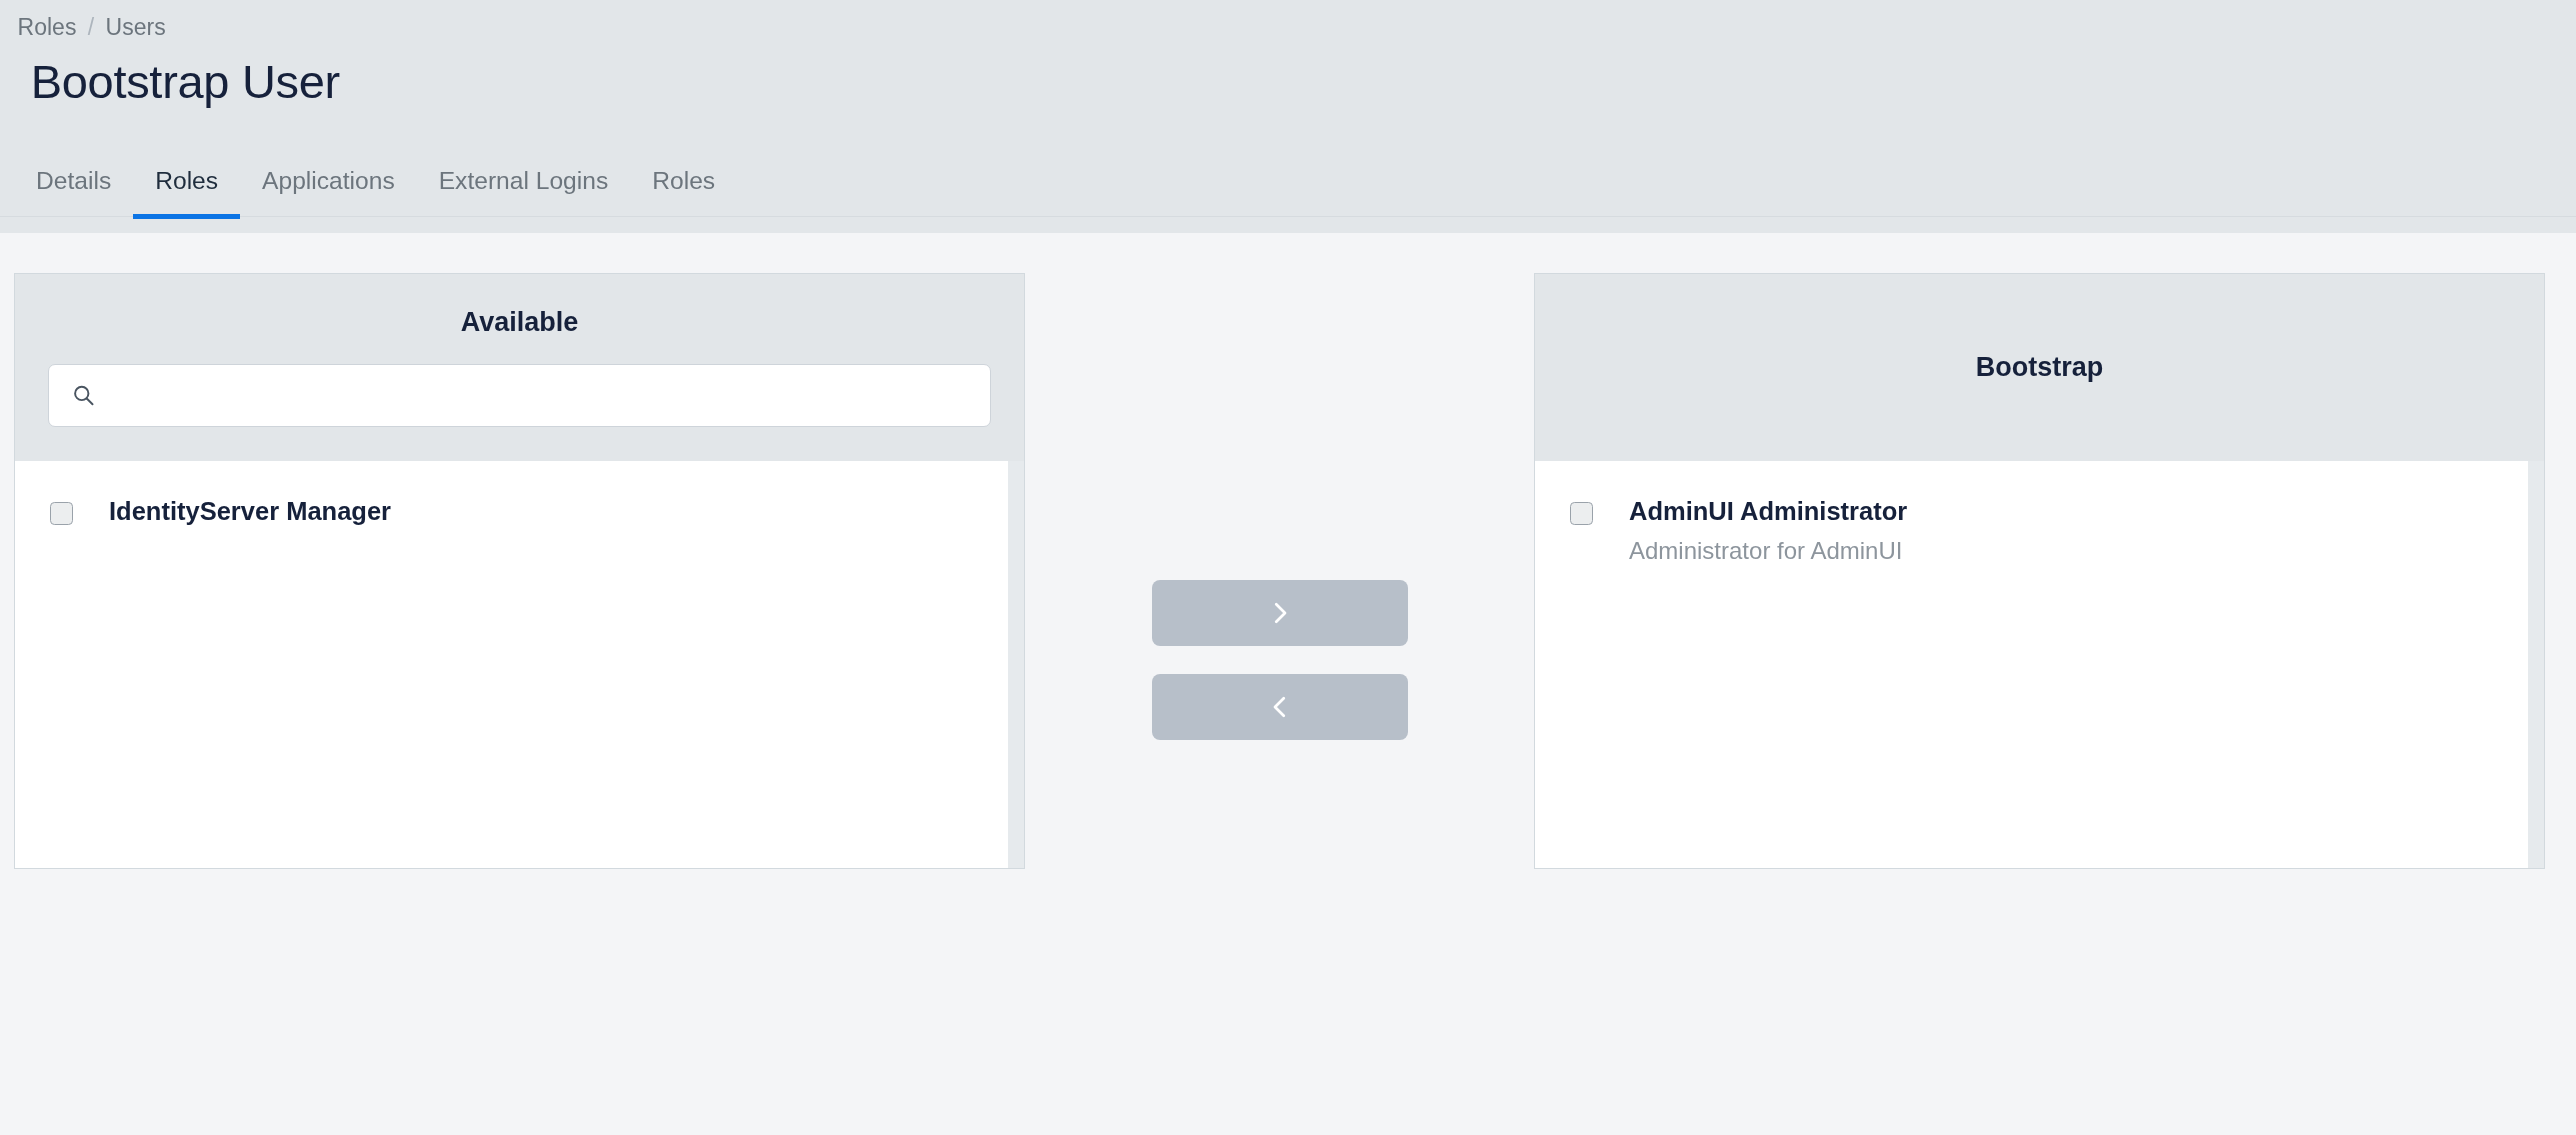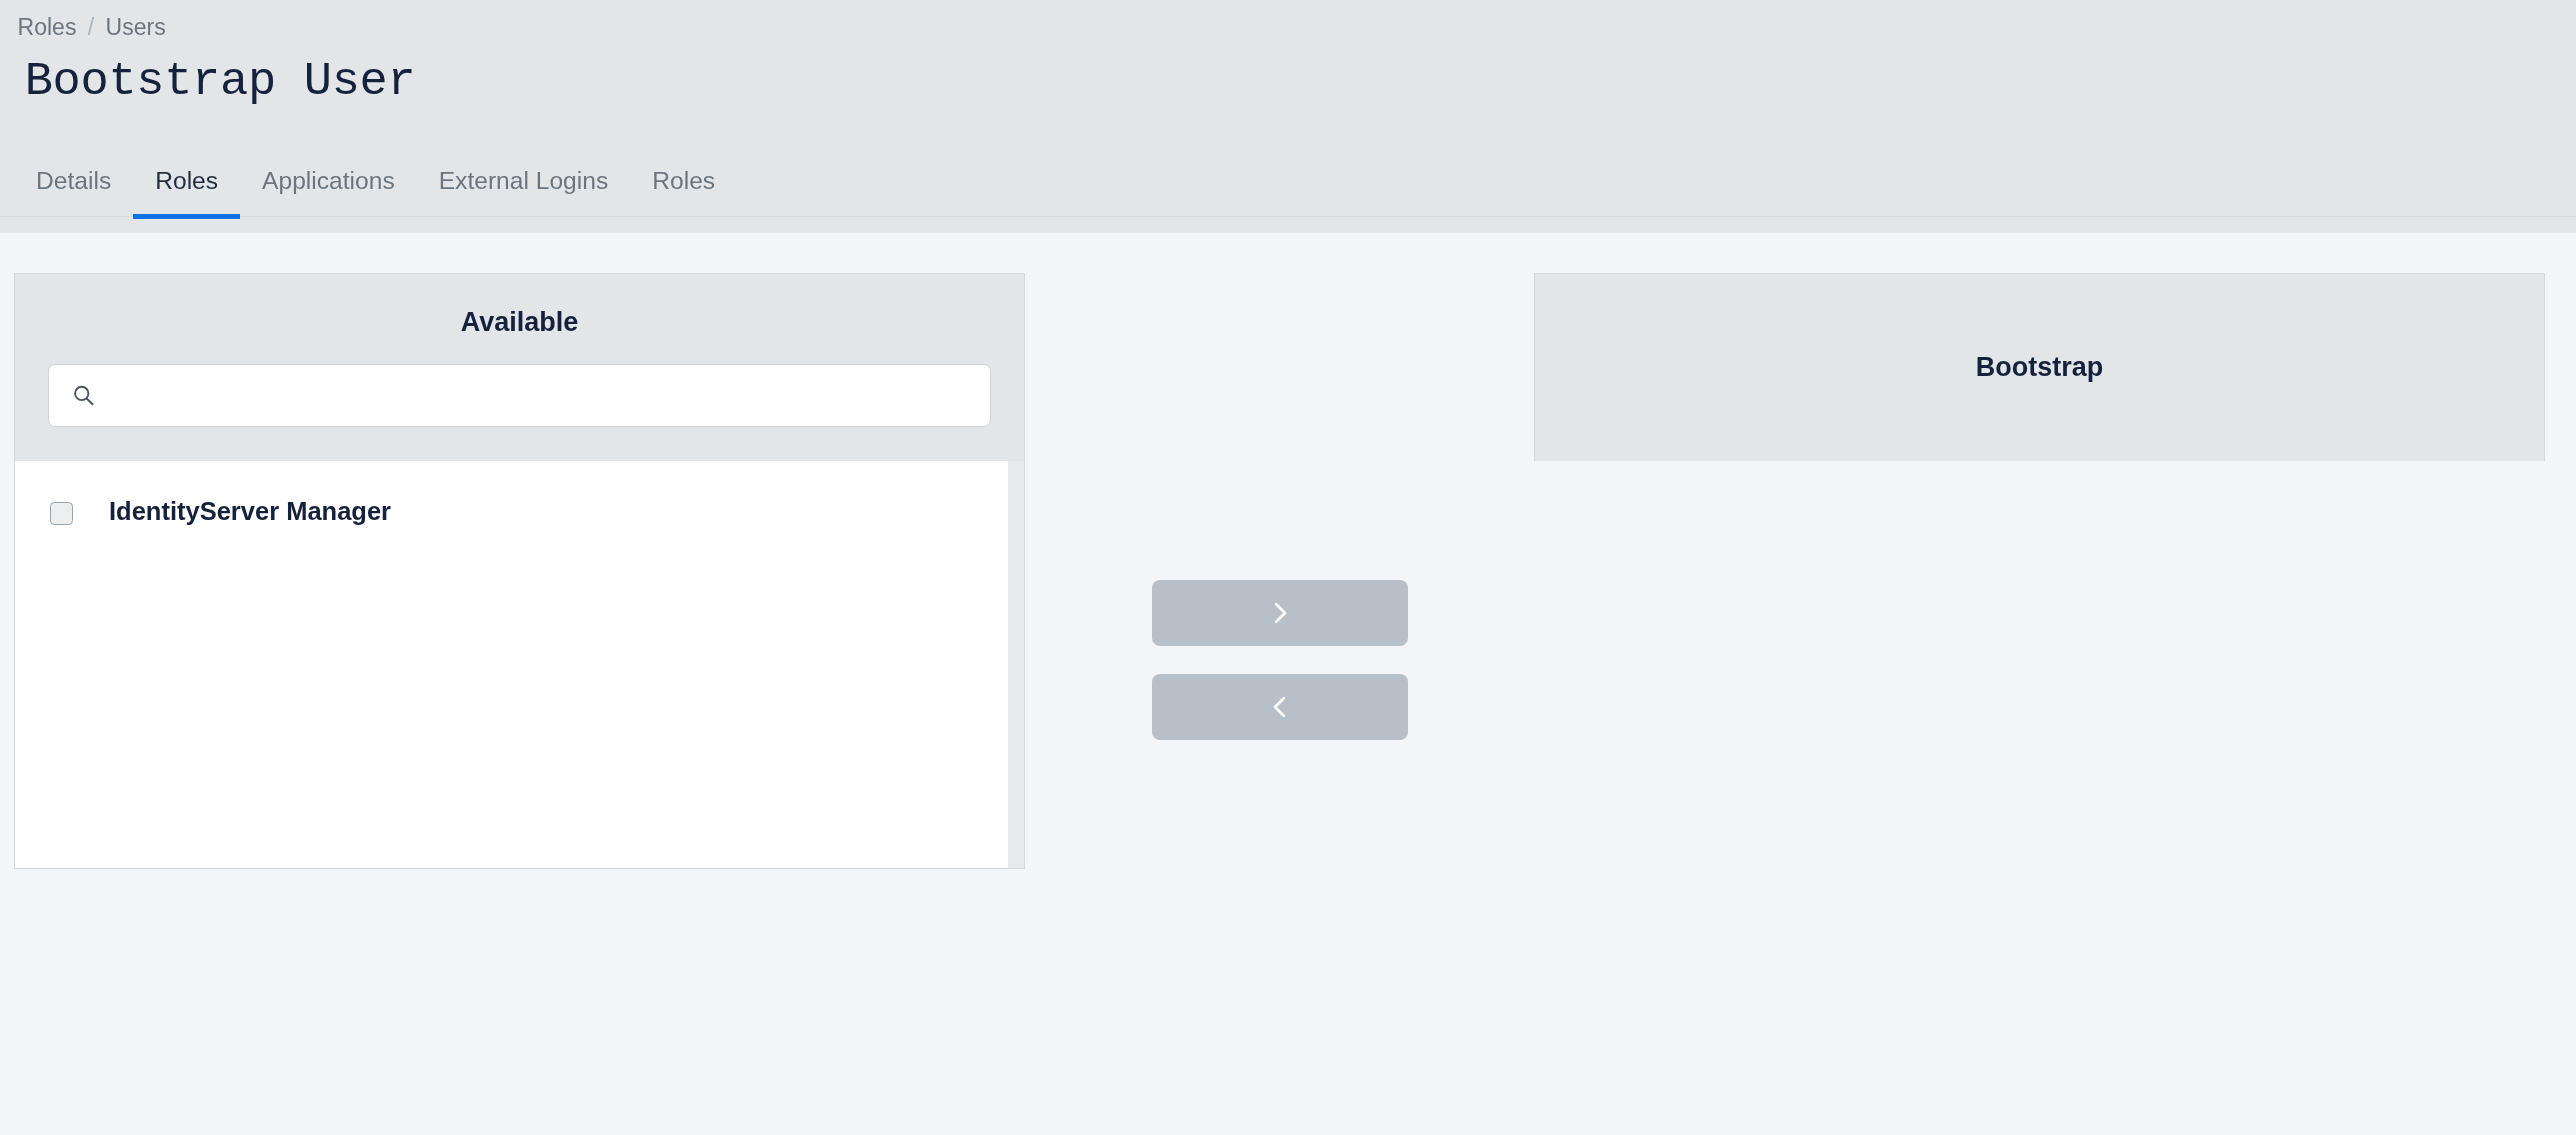--- a/index.html
+++ b/index.html
@@ -35,27 +35,26 @@
   }
   .breadcrumb .crumb {
     color: #6c757d;
     text-decoration: none;
   }
   .breadcrumb .sep {
     color: #adb5bd;
   }
   .page-title {
     padding-left: 16.7px;
-    margin: 14px 0 0 8px;
+    margin: 14px 0 0 14px;
     font-size: 47px;
     font-weight: 400;
     color: #16213b;
     letter-spacing: -0.3px;
     line-height: 1.1;
-    font-family: Liberation Mono, monospace;
   }
 
   
   .tabs {
     display: flex;
     align-items: flex-end;
     padding-left: 14px;
     margin-top: 33px;
     height: 76px;
     border-bottom: 1.8px solid #d6dbdf;
@@ -279,16 +278,28 @@
           <polyline points="15 5 8 12 15 19"></polyline>
         </svg>
       </span>
     </button>
   </div>
 
   <div class="panel">
     <div class="panel-head tall">
       <h2 class="panel-title">Bootstrap</h2>
     </div>
+    <div class="panel-body">
+      <ul class="list">
+        <li class="list-item">
+          <input type="checkbox" class="cb" style="">
+          <span class="item-text">
+            <span class="item-label">AdminUI Administrator</span>
+            <span class="item-desc">Administrator for AdminUI</span>
+          </span>
+        </li>
+      </ul>
+      <div class="scroll-track"></div>
+    </div>
   </div>
 
 </div>
 
 
 </body></html>

